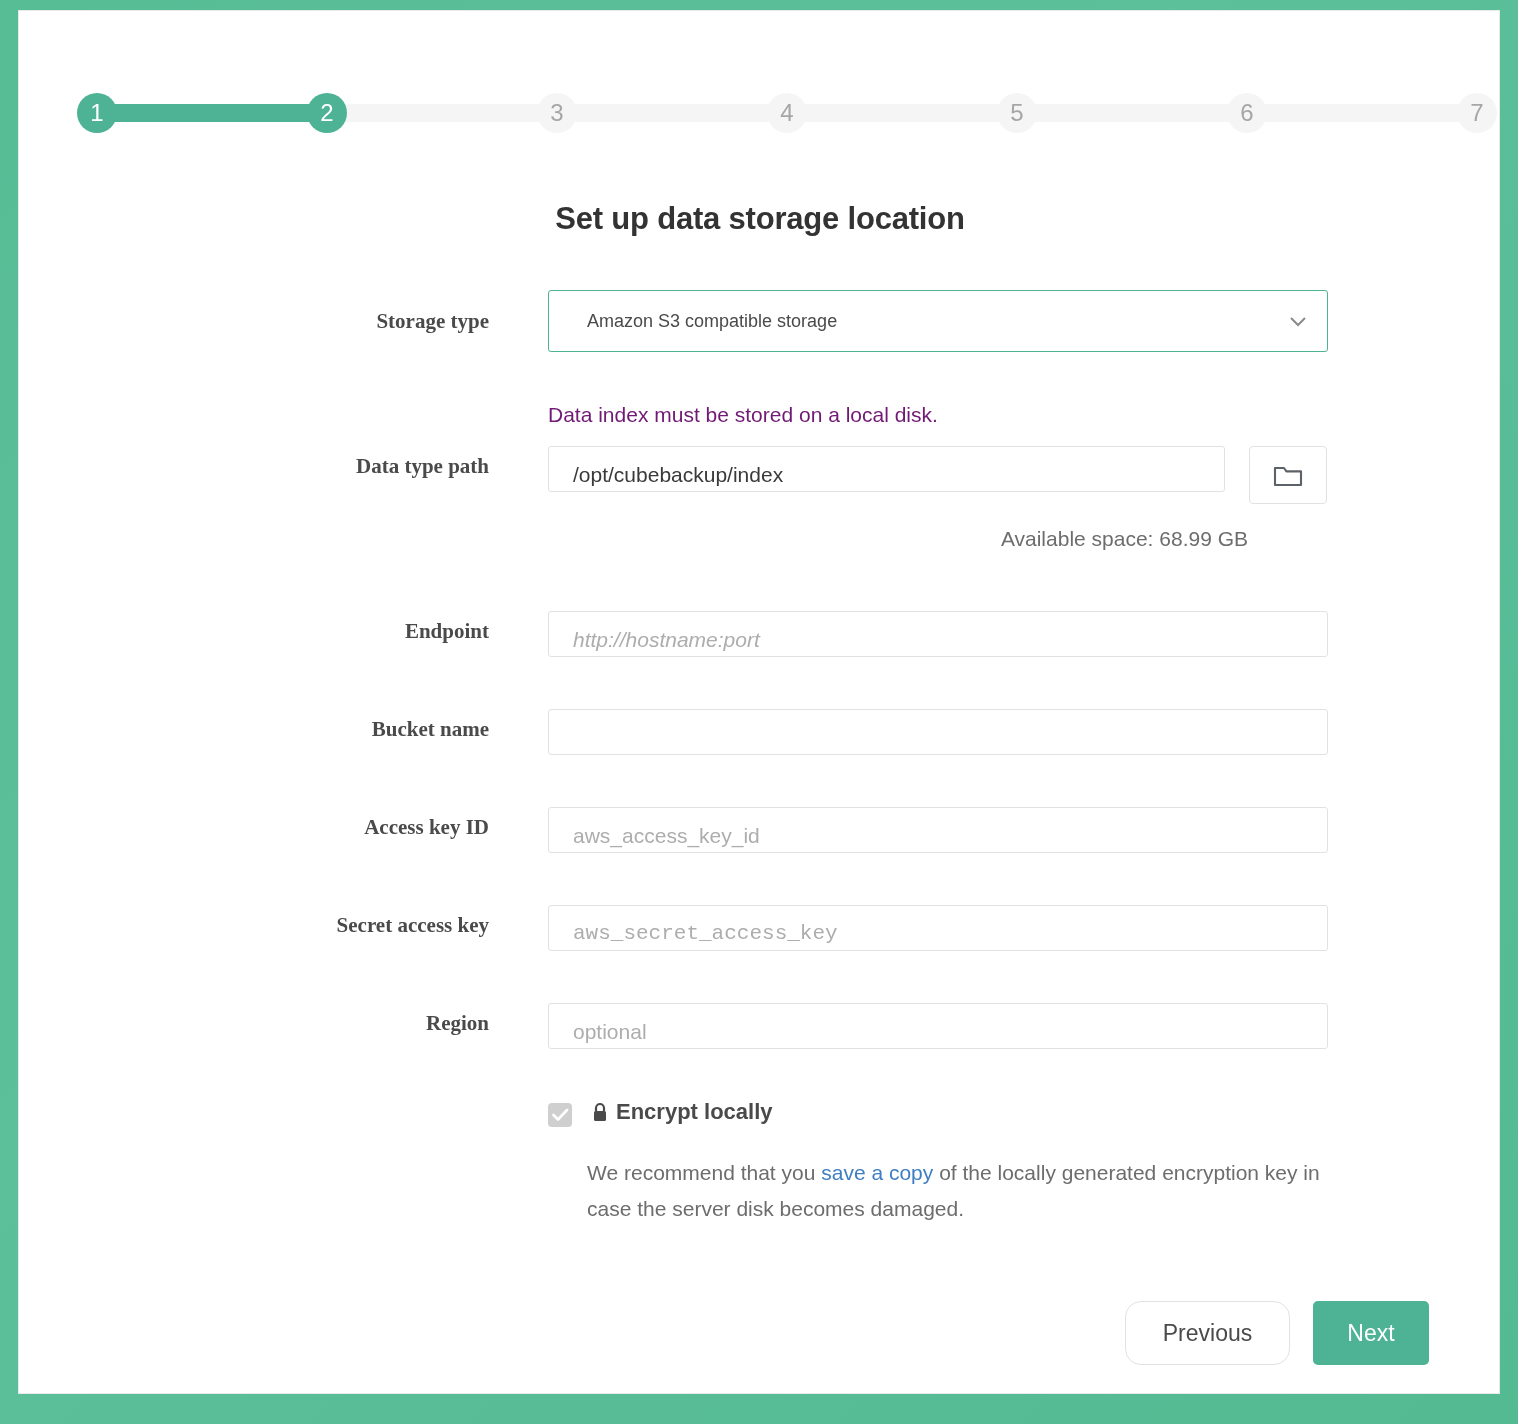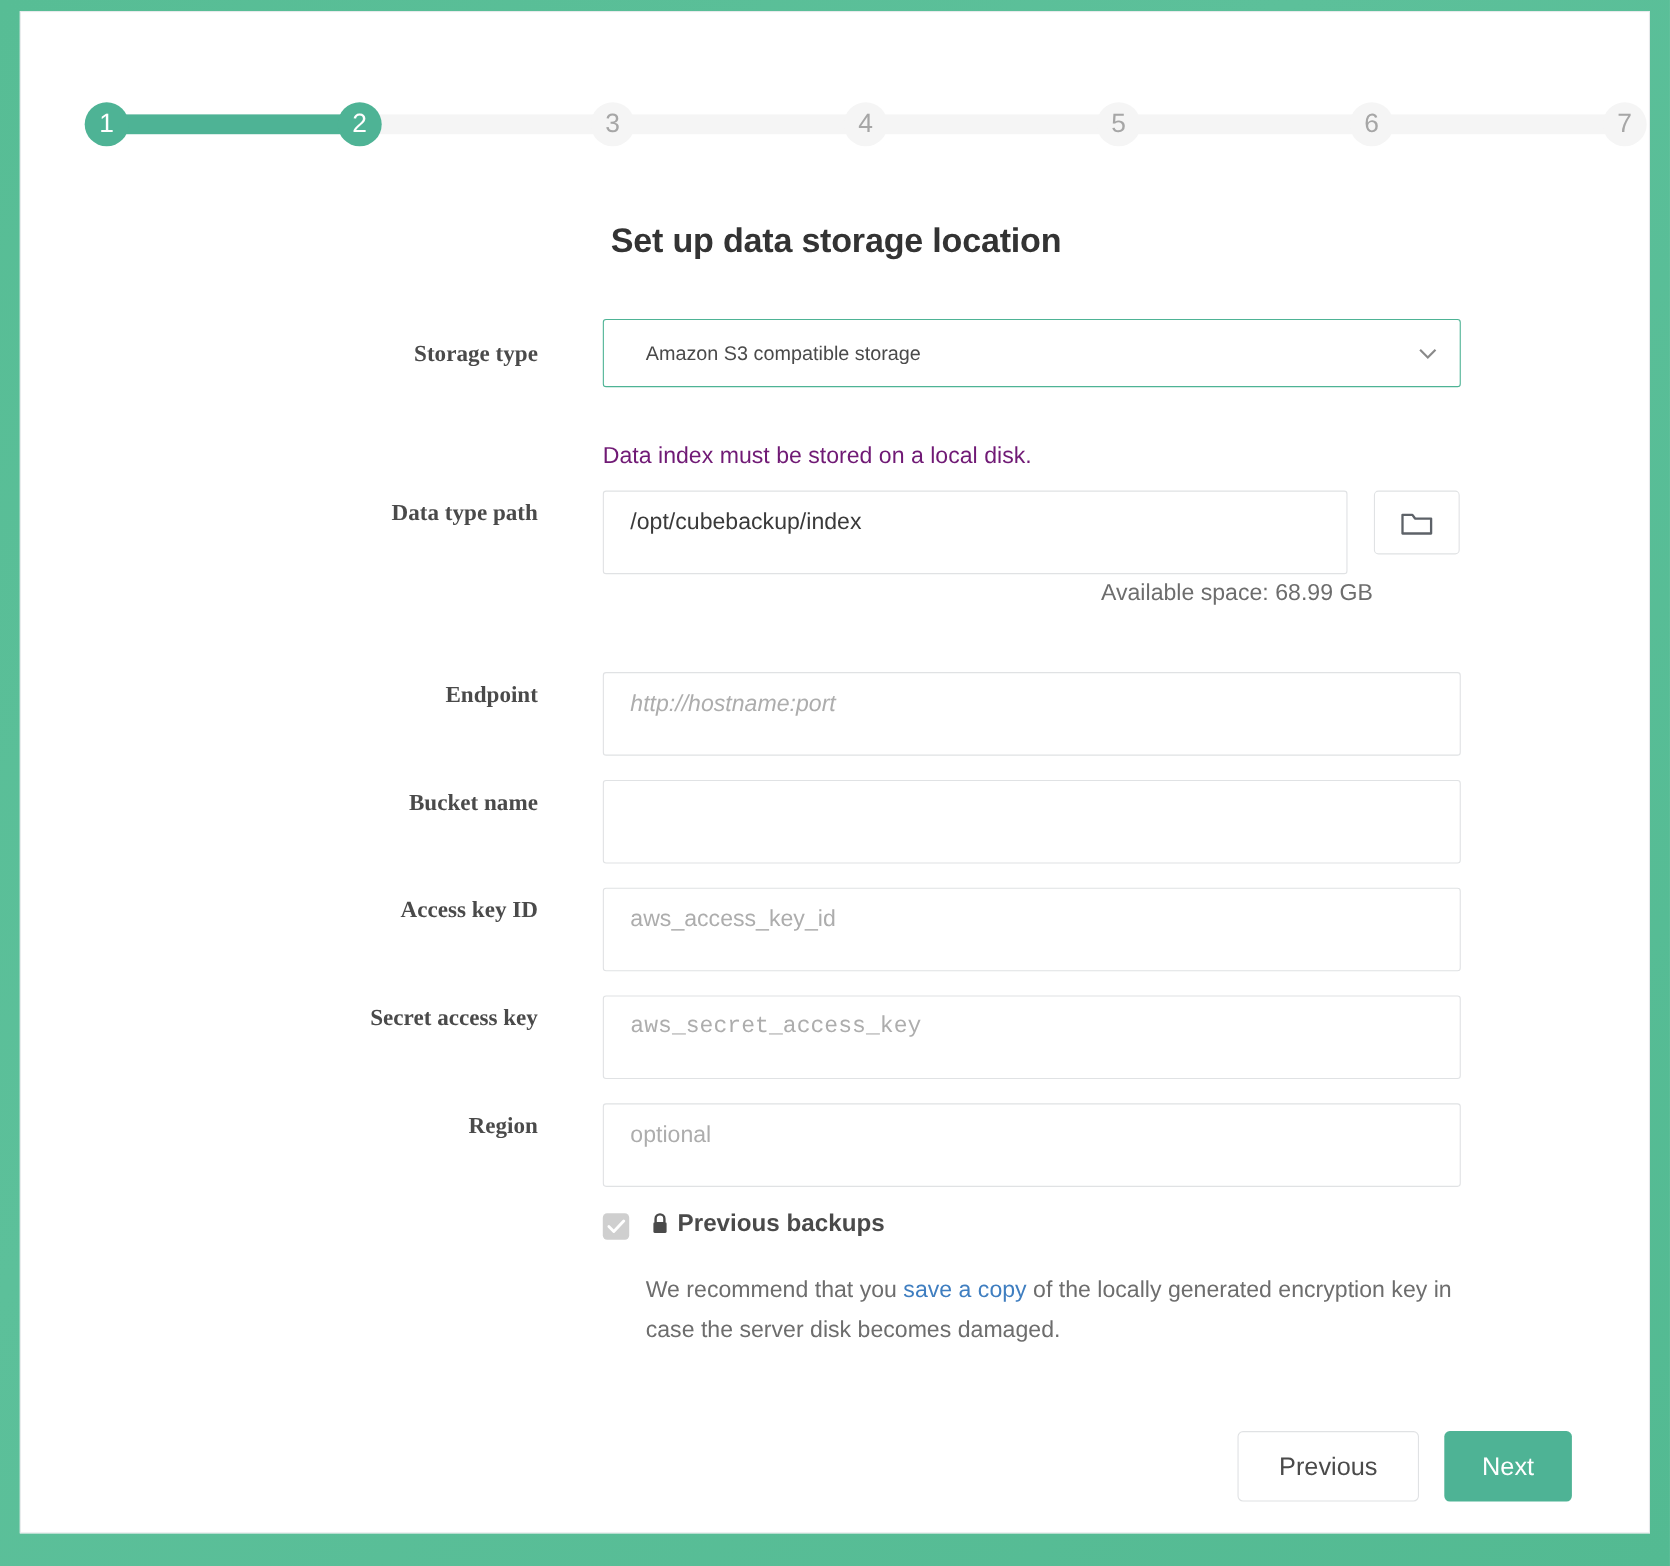--- a/index.html
+++ b/index.html
@@ -104,21 +104,21 @@
     font-size: 21px;
     font-weight: bold;
     color: #4a4a4a;
     white-space: nowrap;
     font-family: Liberation Serif, serif;
   }
   .field {
     position: absolute;
     left: 529px;
     width: 780px;
-    height: 76px;
+    height: 46px;
     border: 1px solid #e0e2e4;
     background: #ffffff;
     box-sizing: border-box;
     border-radius: 3px;
     font-size: 21px;
     color: #3a3a3a;
     padding: 0 24px;
     line-height: 56px;
     white-space: nowrap;
     overflow: hidden;
@@ -236,21 +236,21 @@
   }
 
   
   #btn-prev {
     position: absolute;
     left: 1106px;
     top: 1290px;
     width: 165px;
     height: 64px;
     border: 1px solid #e0e2e4;
-    border-radius: 5px;
+    border-radius: 16px;
     background: #ffffff;
     color: #4a4a4a;
     font-size: 23px;
     line-height: 62px;
     text-align: center;
     box-sizing: border-box;
     cursor: pointer;
   }
   #btn-next {
     position: absolute;
@@ -351,21 +351,21 @@
           <svg width="17" height="15" viewBox="0 0 17 15">
               <path d="M1.5 7 L6 11.5 L15 2" fill="none" stroke="#ffffff" stroke-width="2.6" stroke-linecap="round" stroke-linejoin="round"></path>
             </svg>
         </div>
         <span class="lock-icon">
           <svg width="18" height="22" viewBox="0 0 18 22">
             <path d="M5 9 V6 a4 4 0 0 1 8 0 V9" fill="none" stroke="#4a4a4a" stroke-width="2.2"></path>
             <rect x="3" y="9" width="12" height="10" rx="1.5" fill="#4a4a4a"></rect>
           </svg>
         </span>
-        <span id="encrypt-label">Previous backups</span>
+        <span id="encrypt-label">Encrypt locally</span>
       </div>
       <div id="encrypt-desc">
         <span>We recommend that you </span><a href="#">save a copy</a><span> of the locally generated encryption key in case the server disk becomes damaged.</span>
       </div>
     </div>
 
     <div id="btn-prev">Previous</div>
     <div id="btn-next">Next</div>
 
   </div>

